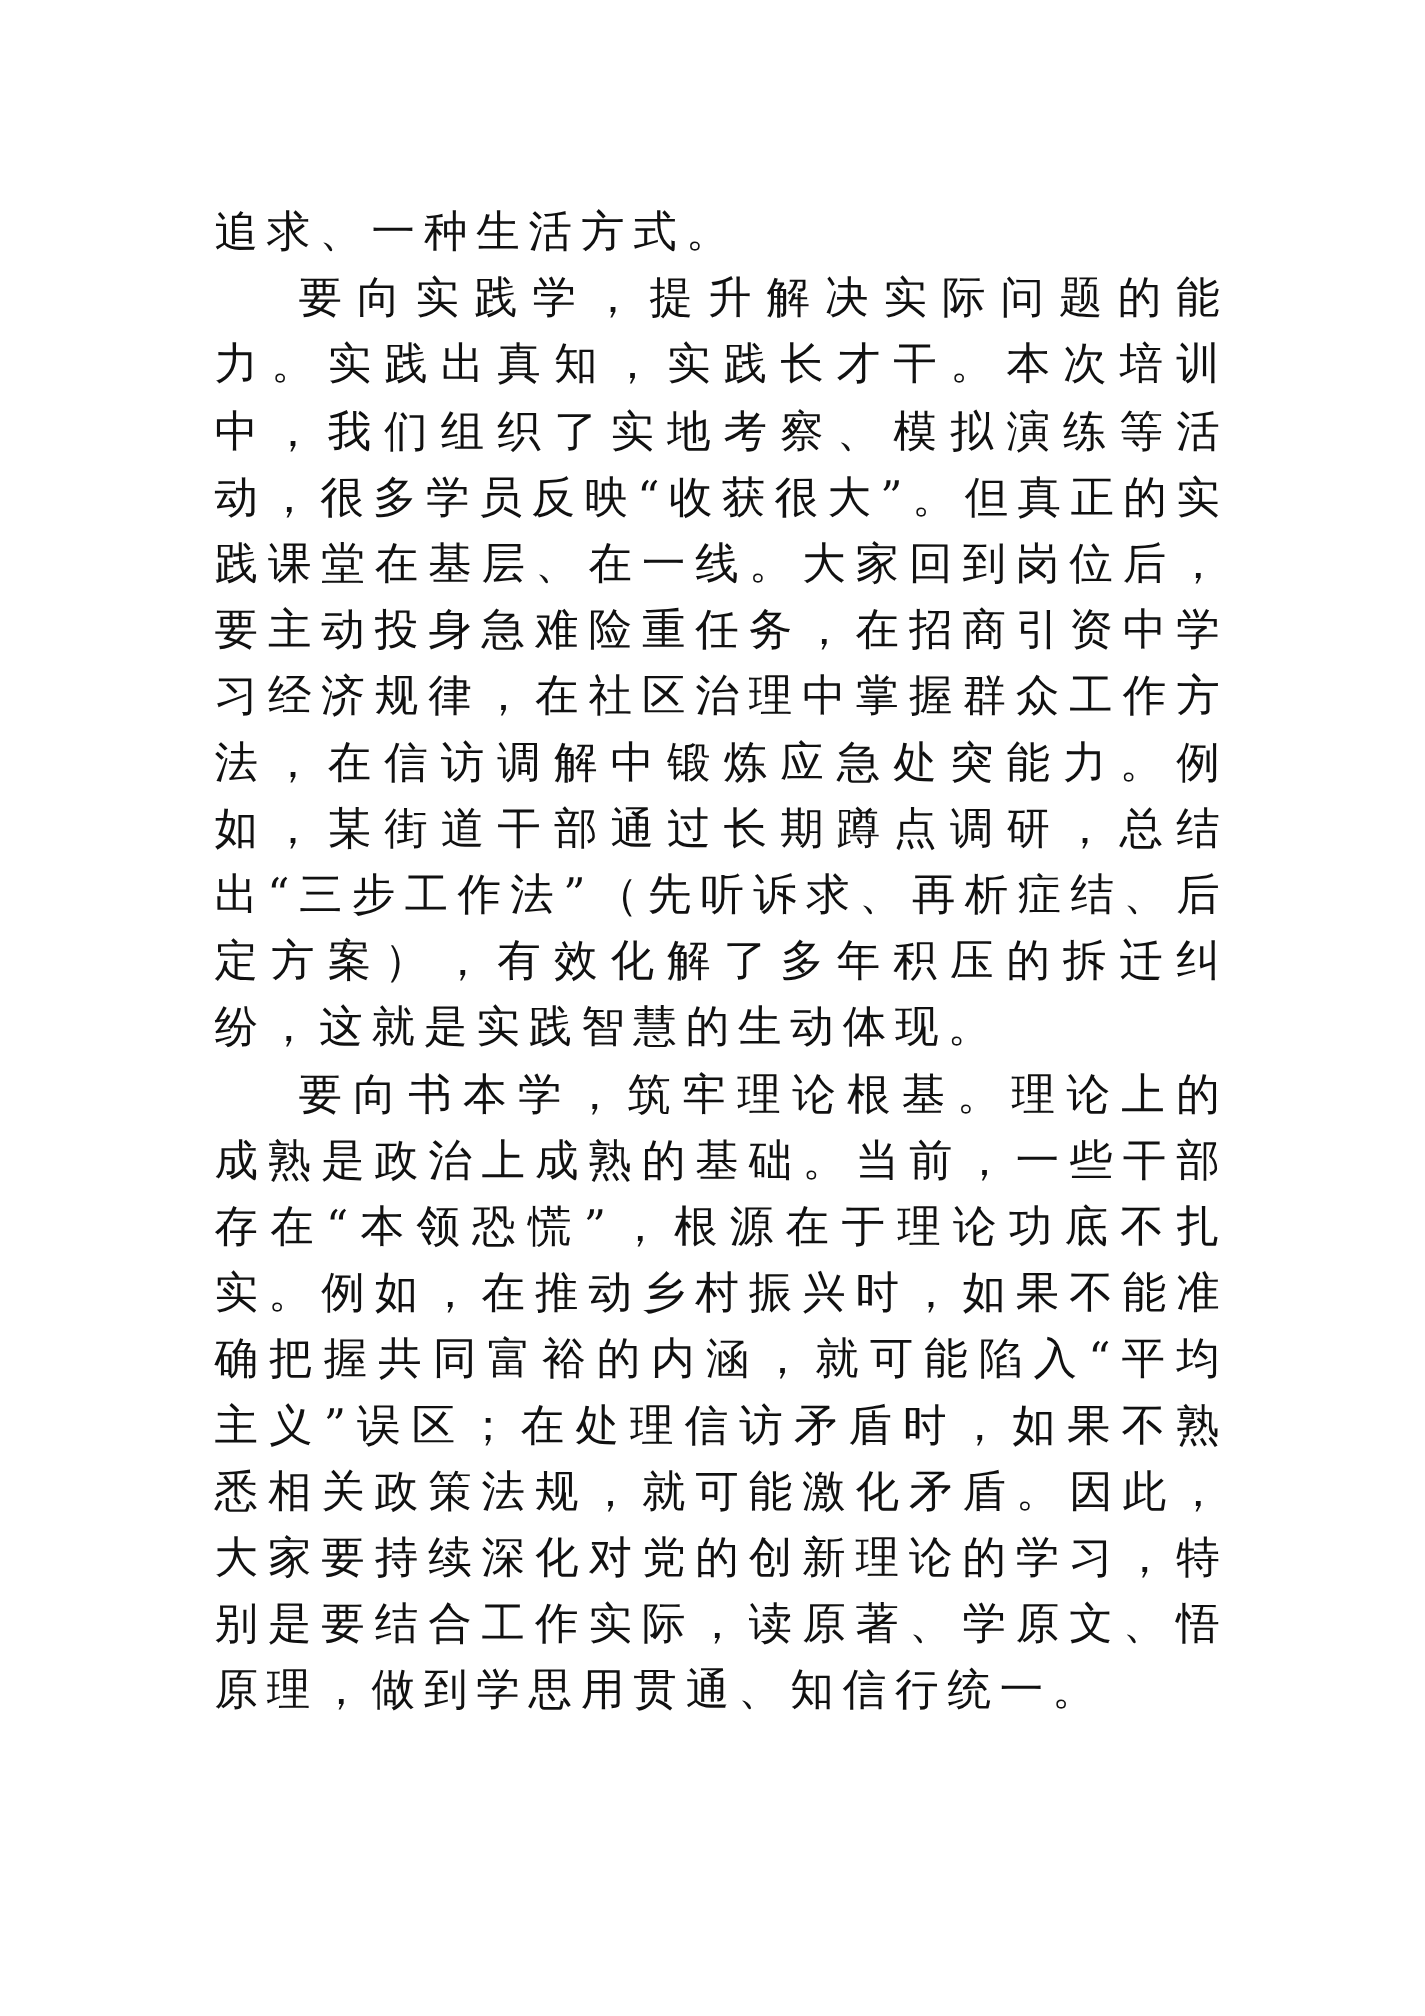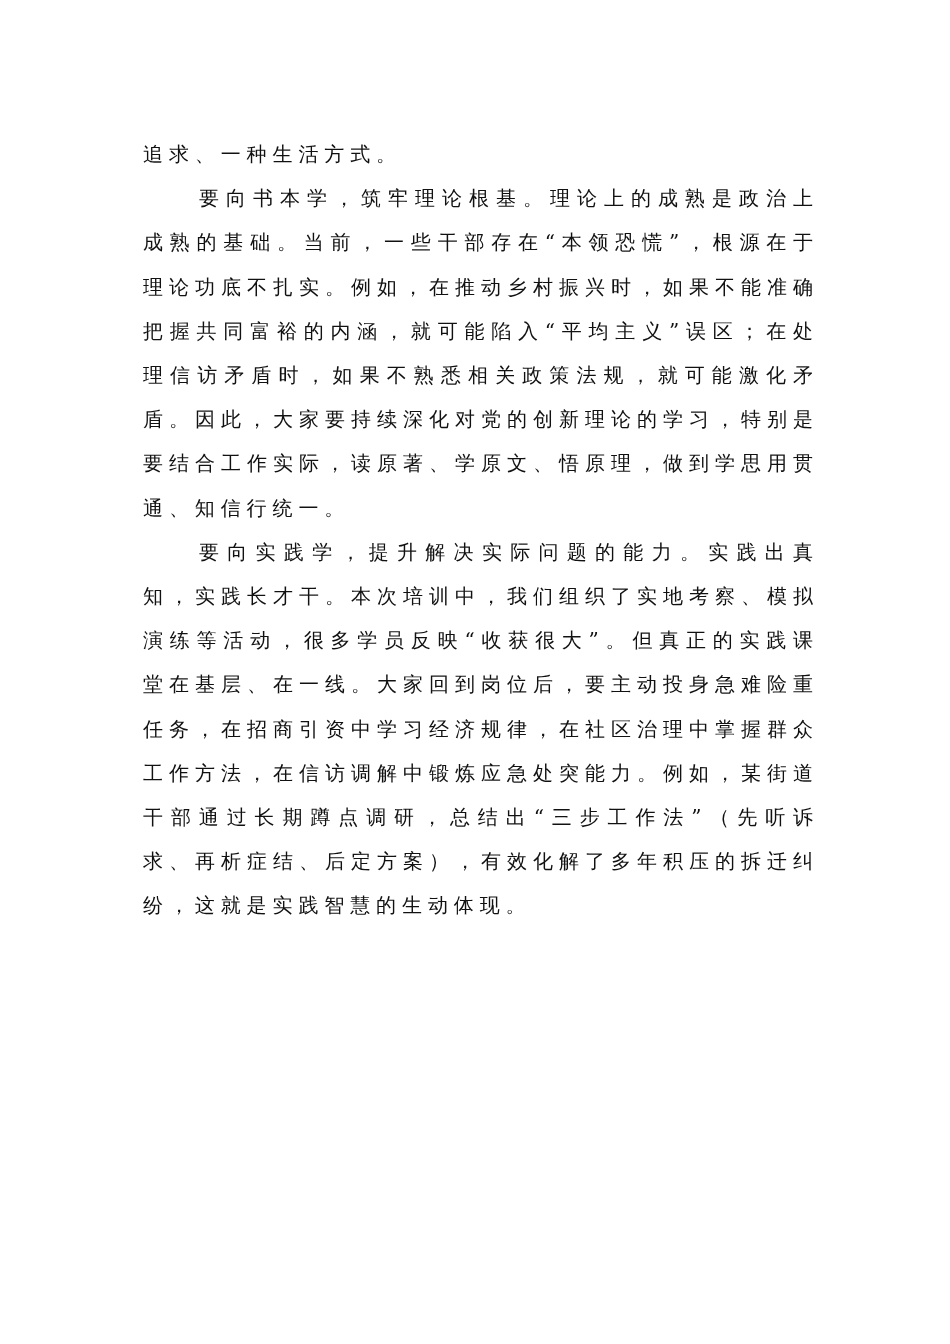--- a/index.html
+++ b/index.html
@@ -3,30 +3,30 @@
 <meta charset="utf-8">
 <style>
   html, body { margin: 0; padding: 0; background: #ffffff; }
   body { width: 950px; height: 1344px; position: relative; overflow: hidden; }
   .page {
     position: absolute;
     left: 143px;
     top: 132px;
     width: 676px;
     font-family: "DejaVu Serif", "Liberation Serif", serif;
-    font-size: 20px;
+    font-size: 29px;
     line-height: 44.2px;
     color: #111111;
     text-align: justify;
     text-justify: inter-character;
     letter-spacing: 5.9px;
   }
   .para { margin: 0; padding: 0; }
   .para.indent { text-indent: 56px; }
 </style>
 </head>
 <body>
 
 <div class="page">
   <p class="para">追求、一种生活方式。</p>
+  <p class="para indent">要向实践学，提升解决实际问题的能力。实践出真知，实践长才干。本次培训中，我们组织了实地考察、模拟演练等活动，很多学员反映“收获很大”。但真正的实践课堂在基层、在一线。大家回到岗位后，要主动投身急难险重任务，在招商引资中学习经济规律，在社区治理中掌握群众工作方法，在信访调解中锻炼应急处突能力。例如，某街道干部通过长期蹲点调研，总结出“三步工作法”（先听诉求、再析症结、后定方案），有效化解了多年积压的拆迁纠纷，这就是实践智慧的生动体现。</p>
   <p class="para indent">要向书本学，筑牢理论根基。理论上的成熟是政治上成熟的基础。当前，一些干部存在“本领恐慌”，根源在于理论功底不扎实。例如，在推动乡村振兴时，如果不能准确把握共同富裕的内涵，就可能陷入“平均主义”误区；在处理信访矛盾时，如果不熟悉相关政策法规，就可能激化矛盾。因此，大家要持续深化对党的创新理论的学习，特别是要结合工作实际，读原著、学原文、悟原理，做到学思用贯通、知信行统一。</p>
-  <p class="para indent">要向实践学，提升解决实际问题的能力。实践出真知，实践长才干。本次培训中，我们组织了实地考察、模拟演练等活动，很多学员反映“收获很大”。但真正的实践课堂在基层、在一线。大家回到岗位后，要主动投身急难险重任务，在招商引资中学习经济规律，在社区治理中掌握群众工作方法，在信访调解中锻炼应急处突能力。例如，某街道干部通过长期蹲点调研，总结出“三步工作法”（先听诉求、再析症结、后定方案），有效化解了多年积压的拆迁纠纷，这就是实践智慧的生动体现。</p>
 </div>
 
 </body></html>

